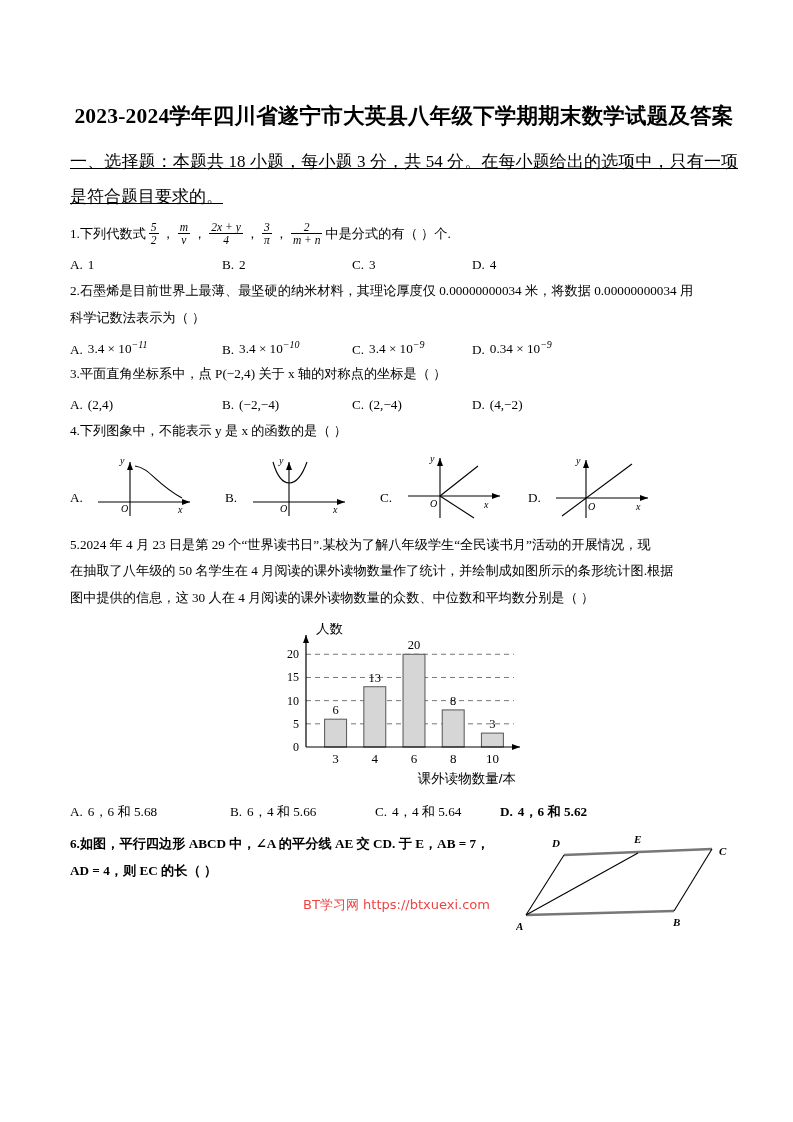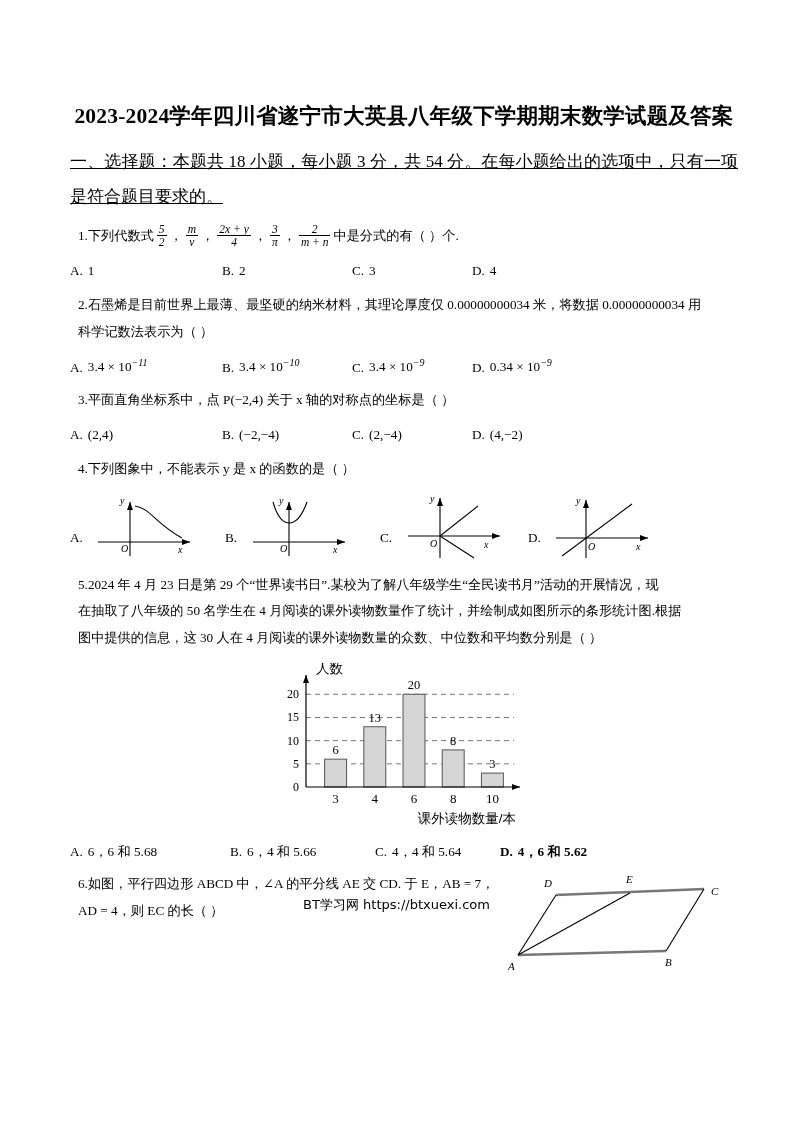--- a/index.html
+++ b/index.html
@@ -34,21 +34,21 @@
   .intro {
     font-size: 17px;
     line-height: 2.05;
     margin: 0 0 6px 0;
     text-align: justify;
     text-decoration: underline;
   }
   .q {
     font-size: 13.2px;
     line-height: 2.0;
-    margin: 8px;
+    margin: 0;
   }
   .q-line {
     display: block;
     white-space: nowrap;
   }
   .opts {
     font-size: 13.2px;
     line-height: 2.0;
     position: relative;
     height: 26px;
@@ -107,36 +107,36 @@
     margin: 12px 0 4px 0;
     height: 172px;
   }
   .chart-inner {
     position: absolute;
     left: 200px;
     top: 0;
   }
 
   
-  .q6-block { position: relative; }
+  .q6-block { position: relative; font-weight: bold; }
   .q6-text { width: 430px; }
   .fig-par {
     position: absolute;
     right: -8px;
     top: 0px;
   }
 
   .footer {
     position: absolute;
     left: 0;
     right: 0;
     bottom: 22px;
     text-align: center;
     font-size: 13px;
-    color: #000000;
+    color: #ef4444;
     font-family: "DejaVu Sans", sans-serif;
   }
 </style>
 </head>
 <body>
 
 <div class="page">
 
   <h1 class="doc-title">2023-2024学年四川省遂宁市大英县八年级下学期期末数学试题及答案</h1>
 

